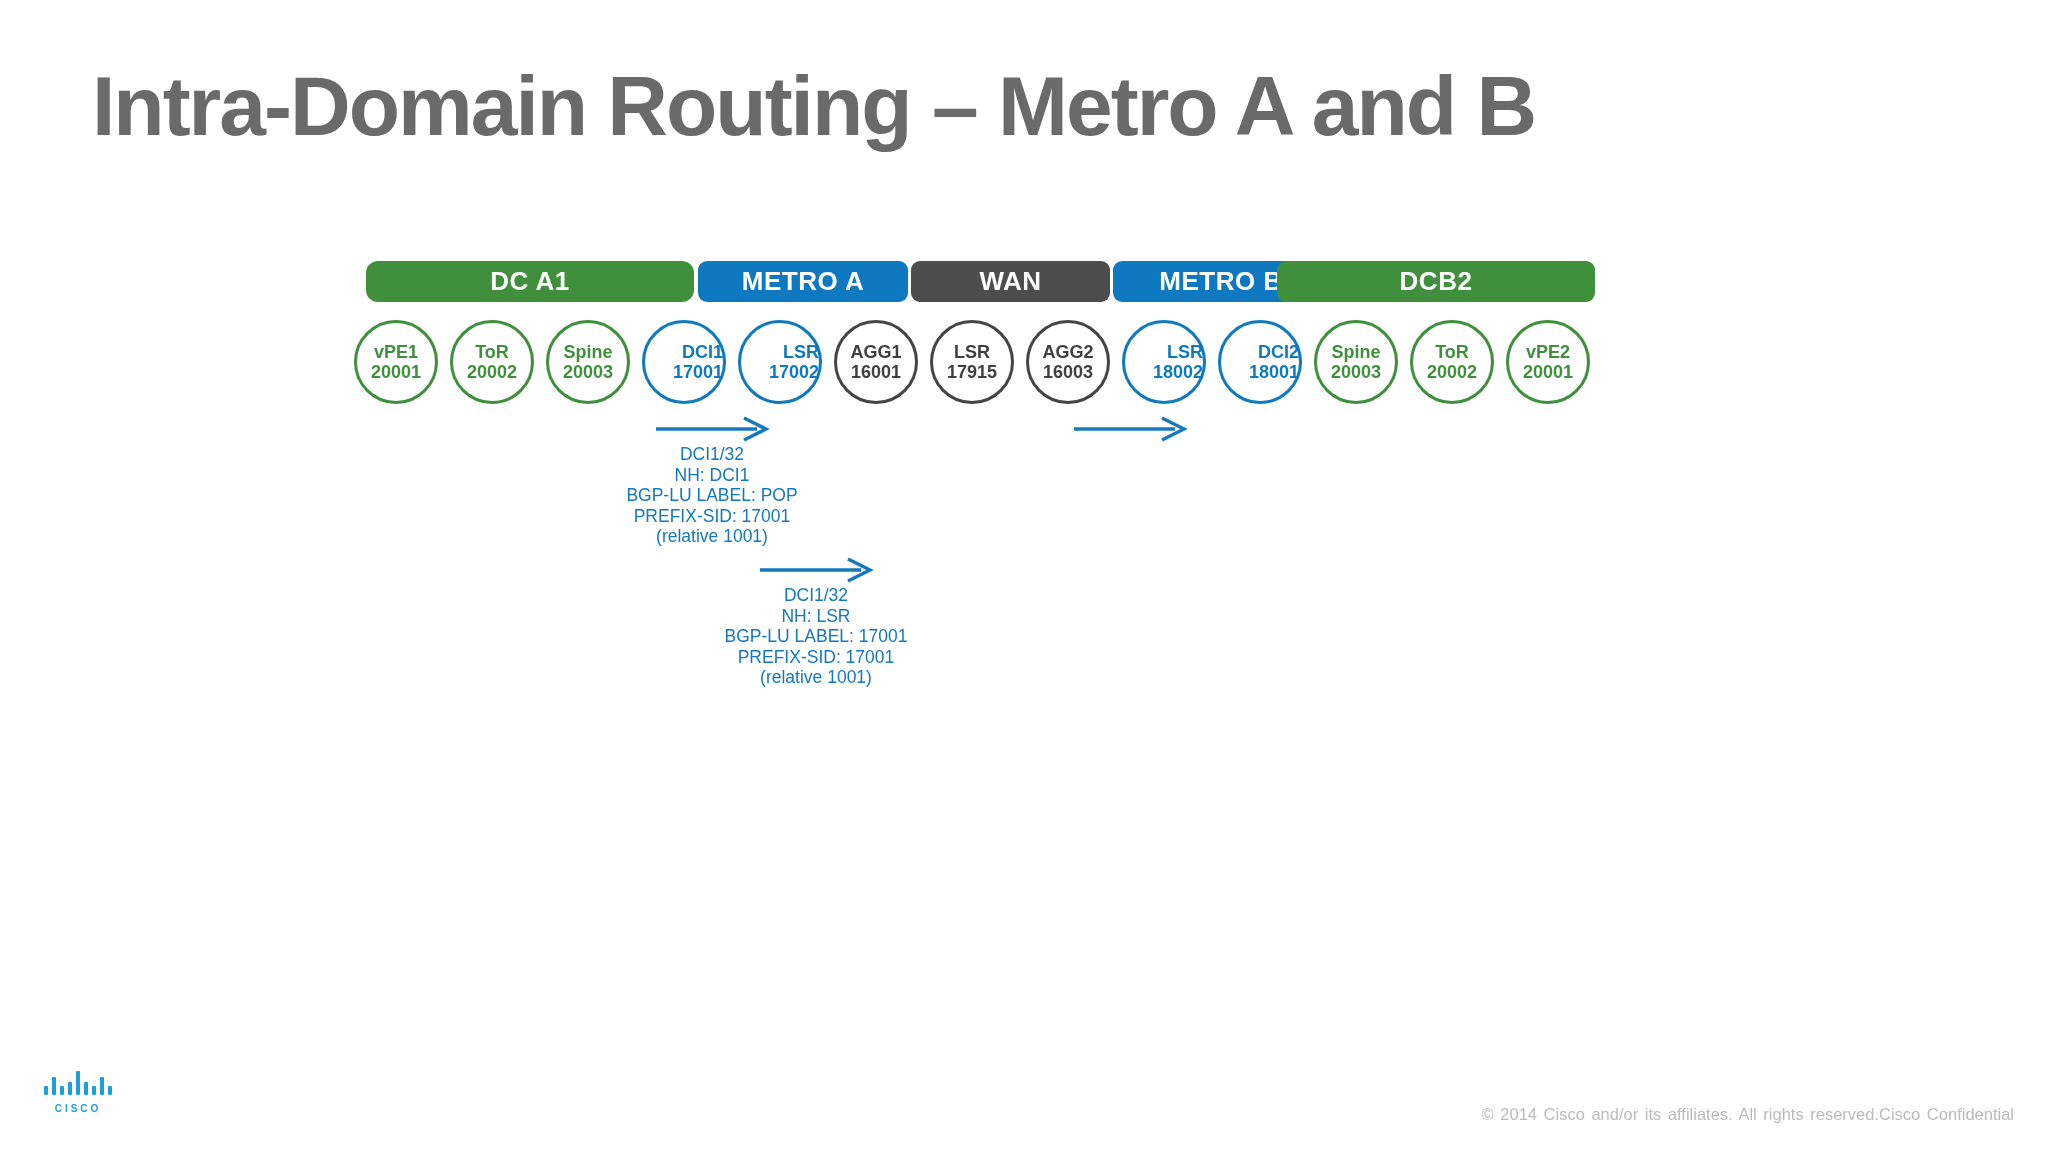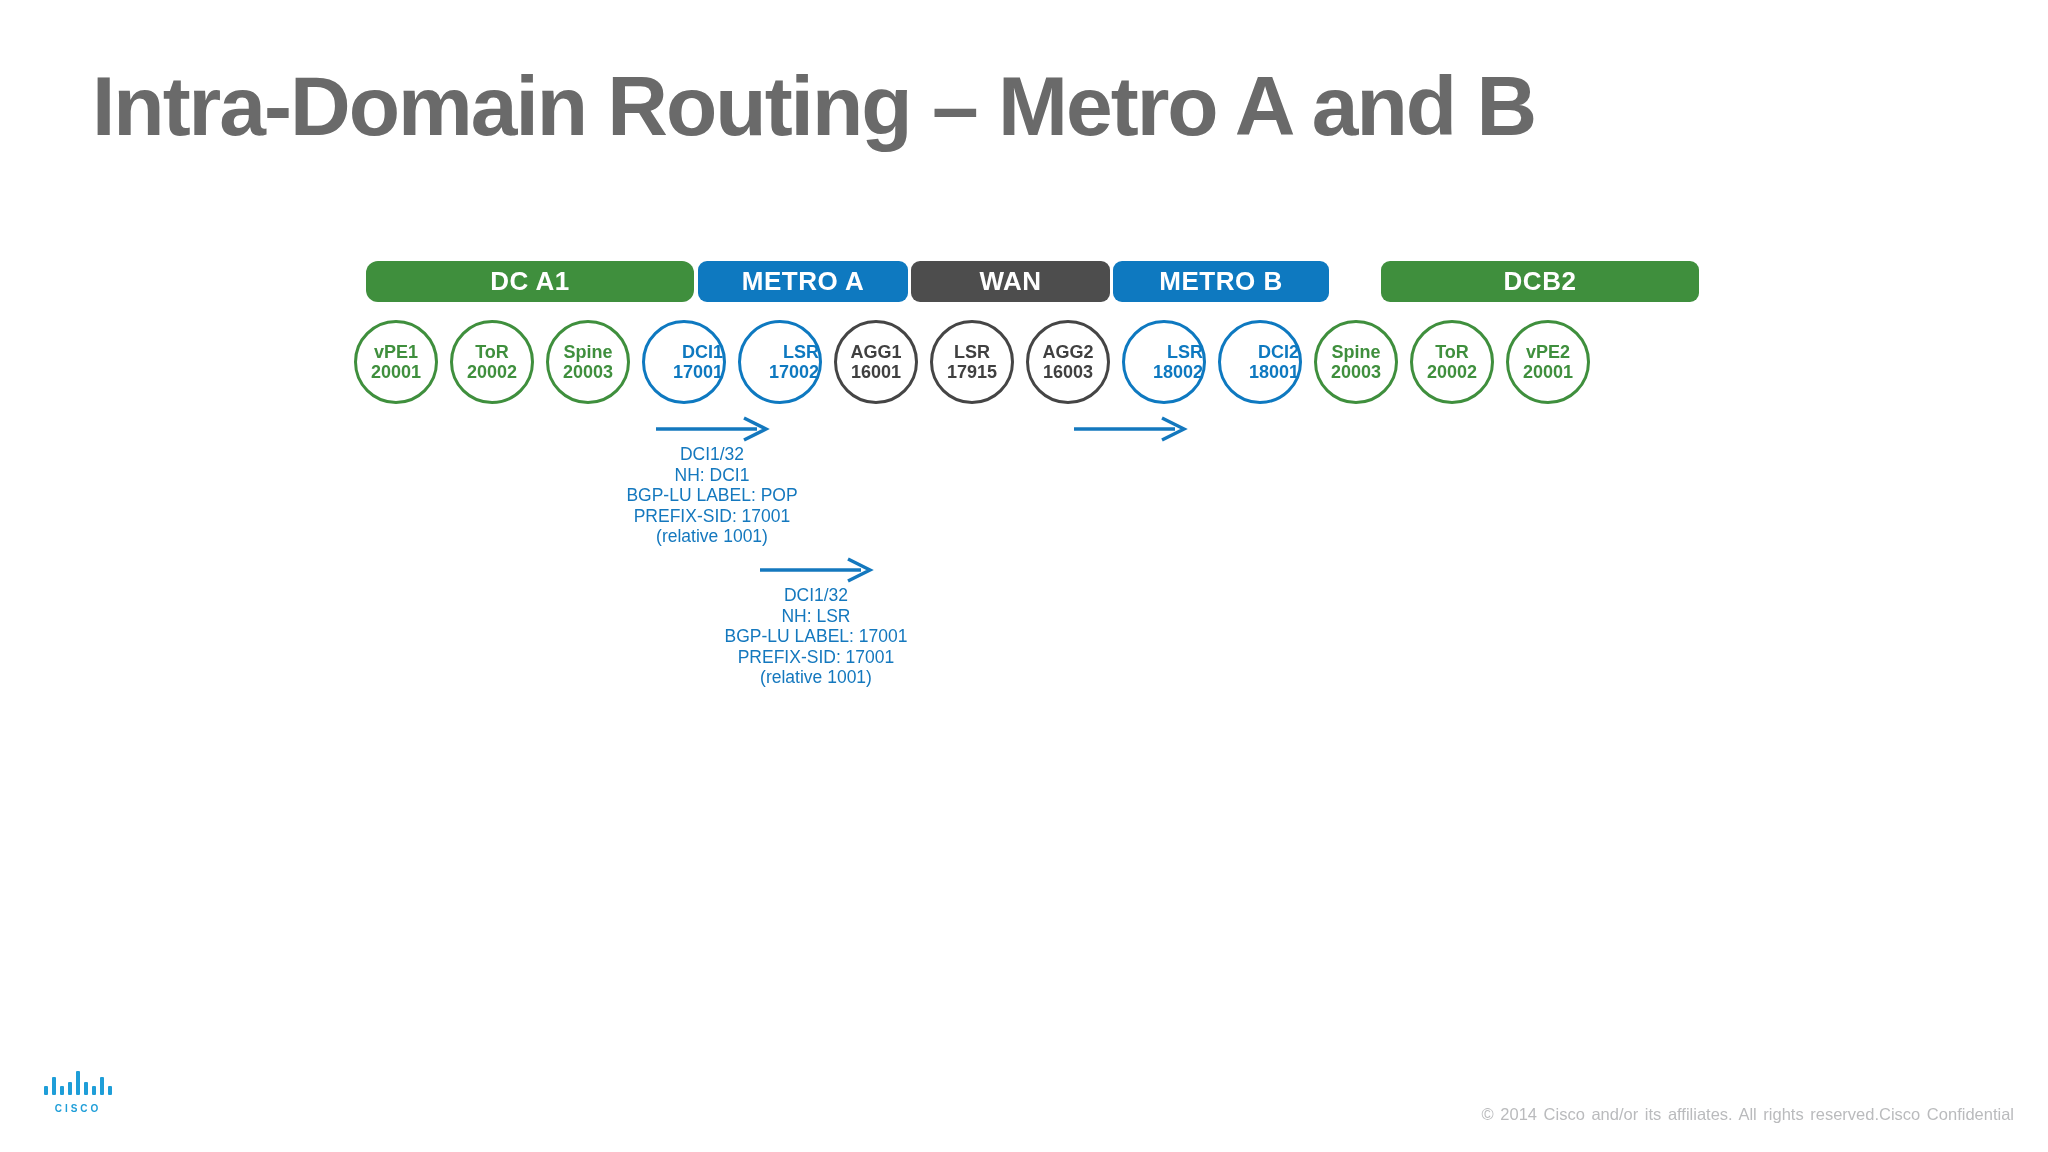--- a/index.html
+++ b/index.html
@@ -38,21 +38,21 @@
     letter-spacing: 0.5px;
     white-space: nowrap;
   }
   .bar.green { background: var(--green, #3f8f3d); }
   .bar.blue  { background: var(--blue, #0e79c0); }
   .bar.dark  { background: var(--dark, #4d4d4d); }
   .b0 { left: 366px;  width: 328px; border-radius: 12px; }
   .b1 { left: 698px;  width: 210px; }
   .b2 { left: 911px;  width: 199px; }
   .b3 { left: 1113px; width: 216px; }
-  .b4 { left: 1381px; width: 318px; }
+  .b4 { left: 1277px; width: 318px; }
 
   
   .nodes {
     position: absolute;
     left: 354px; top: 320px;
     display: flex;
     gap: 12px;
   }
   .node {
     width: 84px; height: 84px;

